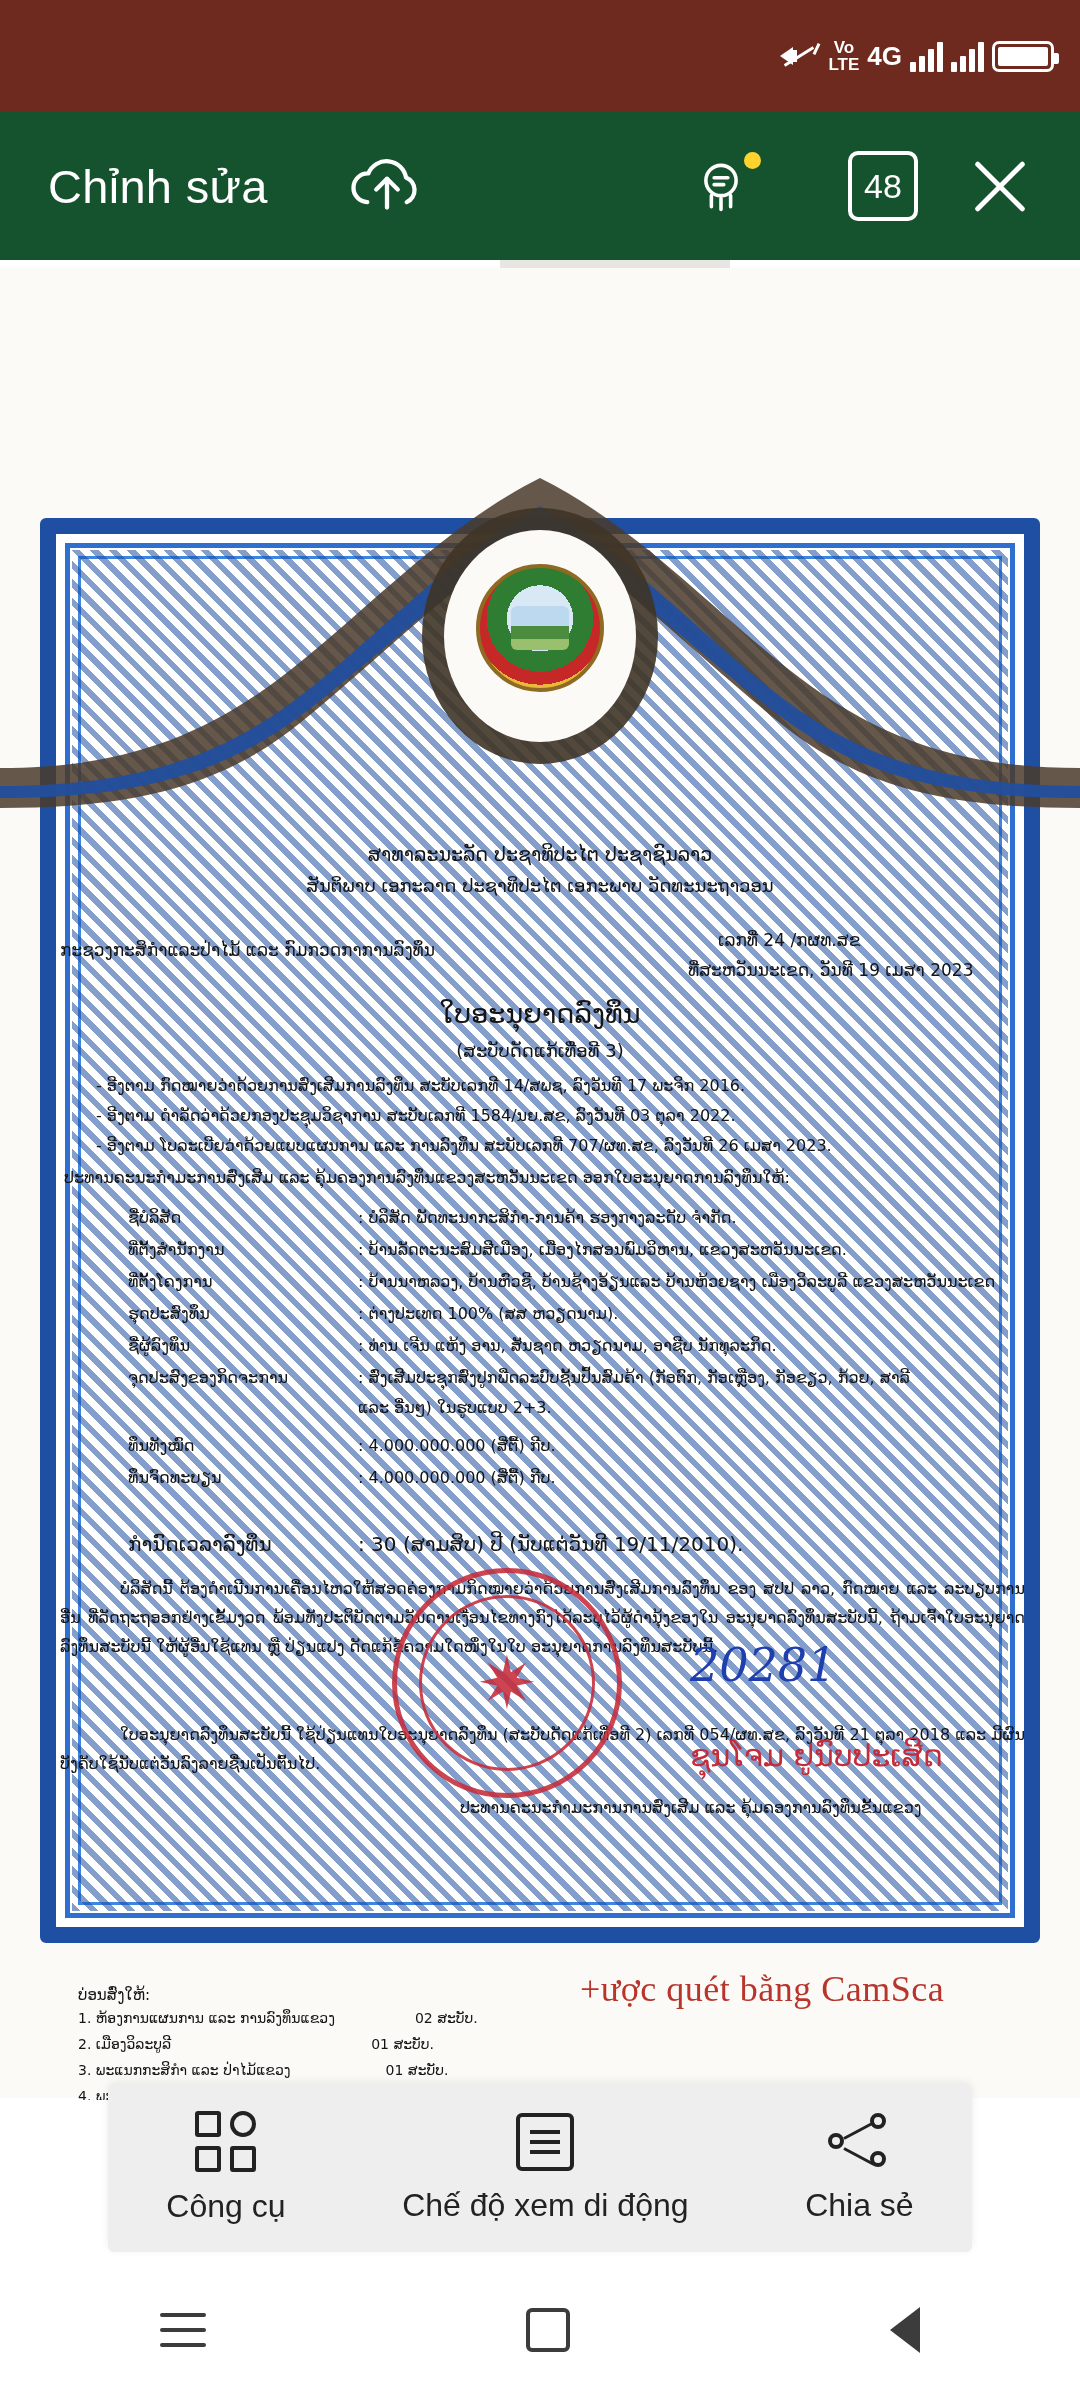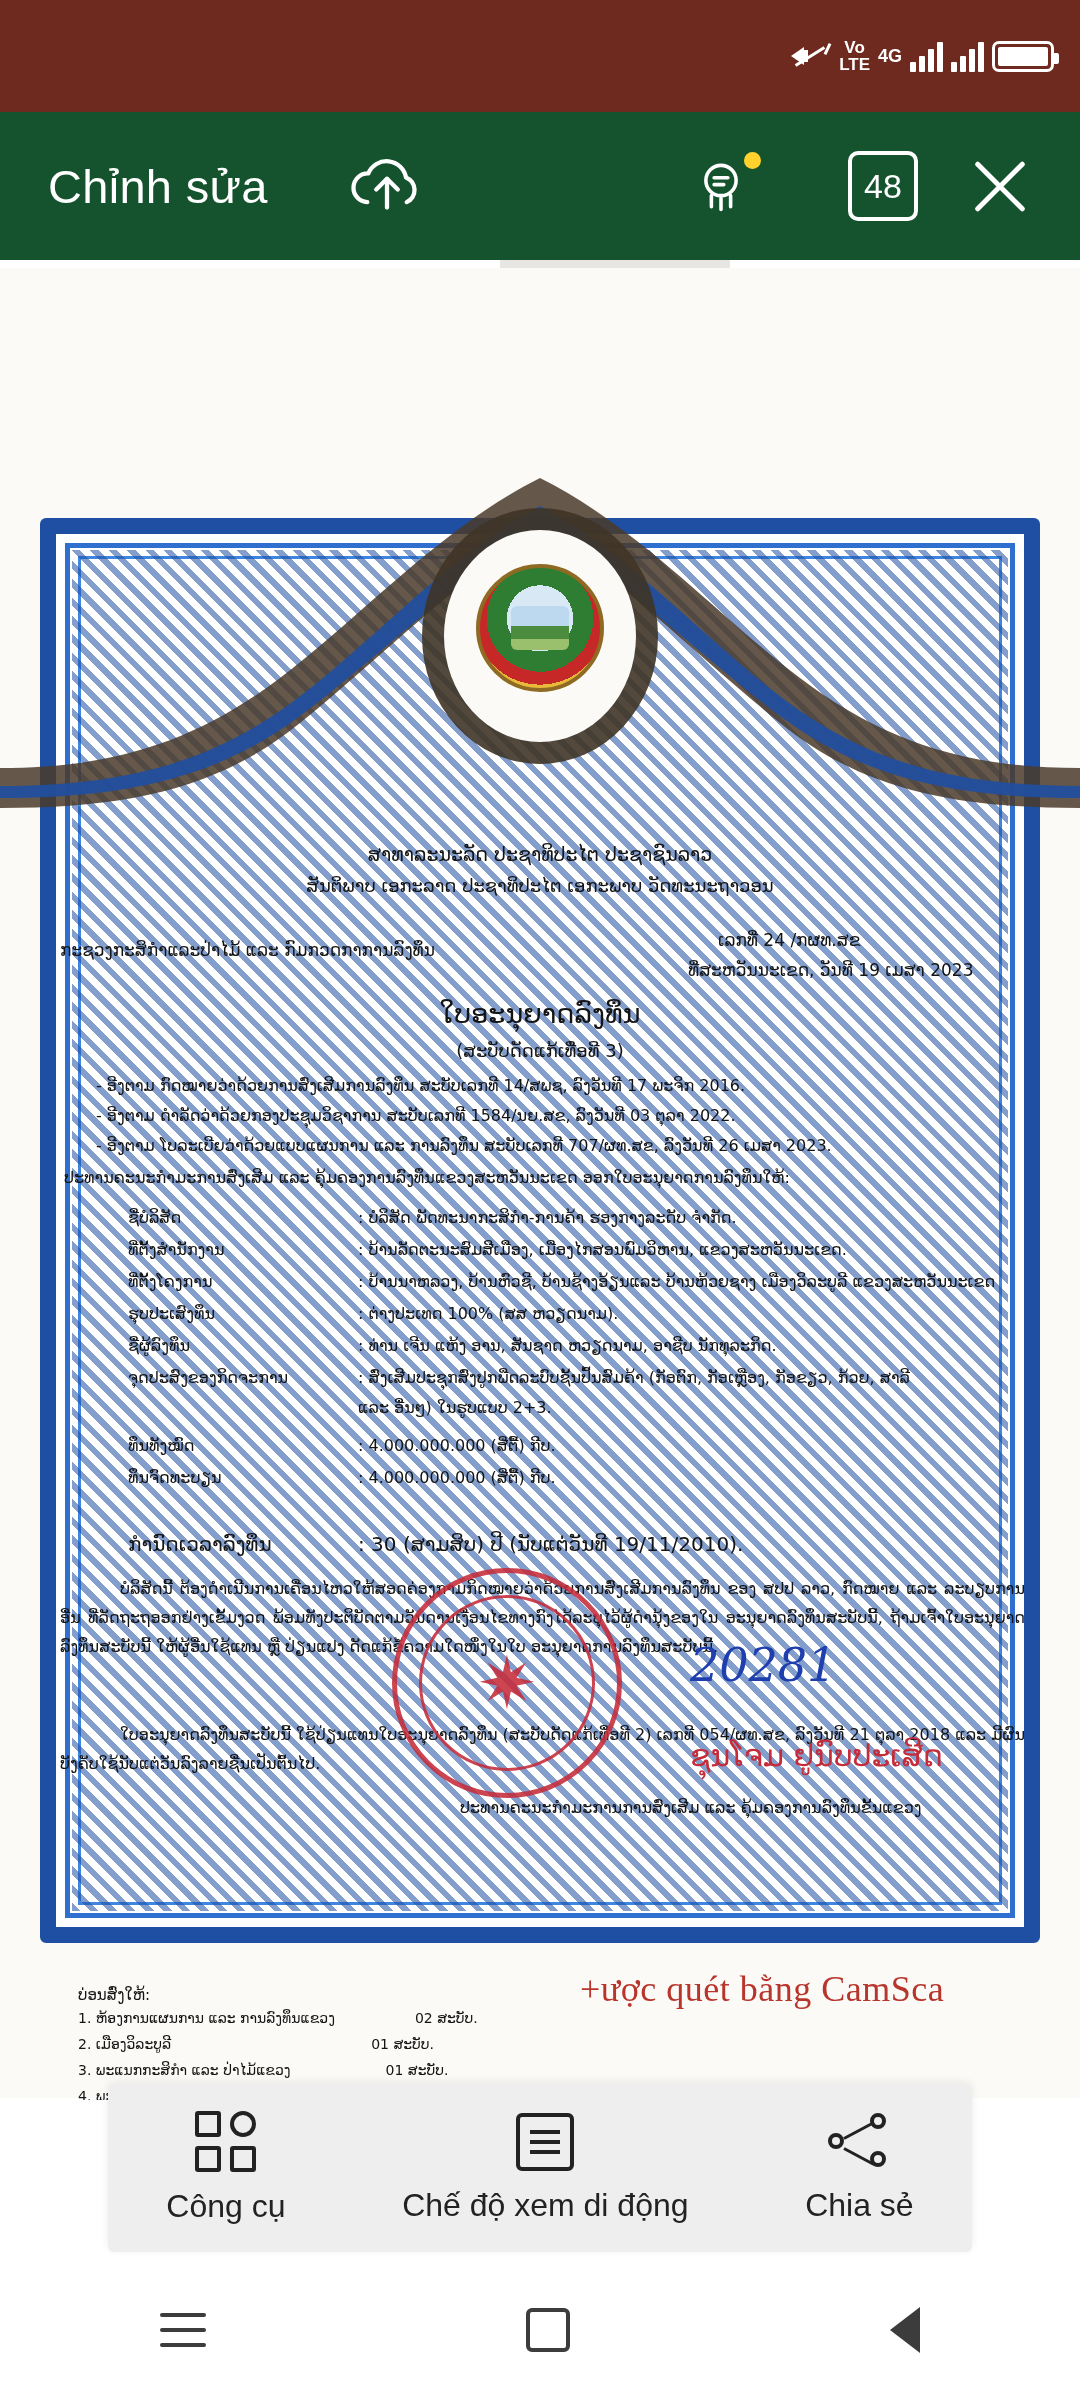--- a/index.html
+++ b/index.html
@@ -50,21 +50,21 @@
     position: absolute; left: 2px; top: 8px;
     width: 0; height: 0;
     border-top: 9px solid transparent;
     border-bottom: 9px solid transparent;
     border-right: 13px solid #ffffff;
   }
   .mute-icon .spkbox { position: absolute; left: 12px; top: 11px; width: 7px; height: 12px; background:#fff; }
   .mute-icon .slash { position: absolute; left: 4px; top: 16px; width: 34px; height: 3px; background: #fff; transform: rotate(-32deg); }
   .mute-icon .wave { position:absolute; right: 2px; top: 4px; width: 3px; height: 12px; background:#fff; transform: rotate(25deg);}
   .volte { font-size: 17px; line-height: 17px; text-align: center; font-weight: bold; }
-  .net-label { font-size: 18px; font-weight: bold; }
+  .net-label { font-size: 26px; font-weight: bold; }
   .bars { display: flex; align-items: flex-end; gap: 3px; height: 32px; }
   .bars i { display: block; width: 6px; background: #ffffff; border-radius: 1px; }
   .b1 { height: 10px; } .b2 { height: 16px; } .b3 { height: 23px; } .b4 { height: 30px; }
   .battery {
     width: 62px; height: 31px; border: 3px solid #ffffff; border-radius: 7px;
     position: relative; padding: 3px;
   }
   .battery::after {
     content: ""; position: absolute; right: -8px; top: 9px;
     width: 5px; height: 11px; background: #ffffff; border-radius: 0 2px 2px 0;
@@ -316,21 +316,21 @@
 
         <div class="ln" style="left:96px; top:808px; font-size:16px;">- <span>ອີງຕາມ ກົດໝາຍວ່າດ້ວຍການສົ່ງເສີມການລົງທຶນ ສະບັບເລກທີ 14/ສພຊ, ລົງວັນທີ 17 ພະຈິກ 2016.</span></div>
         <div class="ln" style="left:96px; top:838px; font-size:16px;">- <span>ອີງຕາມ ດຳລັດວ່າດ້ວຍກອງປະຊຸມວິຊາການ ສະບັບເລກທີ 1584/ນຍ.ສຂ, ລົງວັນທີ 03 ຕຸລາ 2022.</span></div>
         <div class="ln" style="left:96px; top:868px; font-size:16px;">- <span>ອີງຕາມ ໂບລະເບີຍວ່າດ້ວຍແບບແຜນການ ແລະ ການລົງທຶນ ສະບັບເລກທີ 707/ຜທ.ສຂ, ລົງວັນທີ 26 ເມສາ 2023.</span></div>
 
         <div class="ln" style="left:64px; top:900px; font-size:16px;">ປະທານຄະນະກຳມະການສົ່ງເສີມ ແລະ ຄຸ້ມຄອງການລົງທຶນແຂວງສະຫວັນນະເຂດ ອອກໃບອະນຸຍາດການລົງທຶນໃຫ້:</div>
 
         <div class="ln" style="left:128px; top:940px; font-size:16px;"><span style="display:inline-block;width:230px">ຊື່ບໍລິສັດ</span><span>: ບໍລິສັດ ພັດທະນາກະສິກຳ-ການຄ້າ ຮອງກາງລະດັບ ຈຳກັດ.</span></div>
         <div class="ln" style="left:128px; top:972px; font-size:16px;"><span style="display:inline-block;width:230px">ທີ່ຕັ້ງສຳນັກງານ</span><span>: ບ້ານລັດຕະນະສົມສີເມືອງ, ເມືອງໄກສອນພົມວິຫານ, ແຂວງສະຫວັນນະເຂດ.</span></div>
         <div class="ln" style="left:128px; top:1004px; font-size:16px;"><span style="display:inline-block;width:230px">ທີ່ຕັ້ງໂຄງການ</span><span>: ບ້ານນາຫລວງ, ບ້ານຫົວຊີ, ບ້ານຊ້າງອ້ຽນແລະ ບ້ານຫ້ວຍຊາງ ເມືອງວິລະບູລີ ແຂວງສະຫວັນນະເຂດ</span></div>
-        <div class="ln" style="left:128px; top:1036px; font-size:16px;"><span style="display:inline-block;width:230px">ຮຸບປະເສົງທຶນ</span><span>: ຕ່າງປະເທດ 100% (ສສ ຫວຽດນາມ).</span></div>
+        <div class="ln" style="left:128px; top:1036px; font-size:16px;"><span style="display:inline-block;width:230px">ຮຸດປະສົງທຶນ</span><span>: ຕ່າງປະເທດ 100% (ສສ ຫວຽດນາມ).</span></div>
         <div class="ln" style="left:128px; top:1068px; font-size:16px;"><span style="display:inline-block;width:230px">ຊື່ຜູ້ລົງທຶນ</span><span>: ທ່ານ ເຈີນ ແຫ້ງ ອານ, ສັນຊາດ ຫວຽດນາມ, ອາຊີບ ນັກທຸລະກິດ.</span></div>
         <div class="ln" style="left:128px; top:1100px; font-size:16px;"><span style="display:inline-block;width:230px">ຈຸດປະສົງຂອງກິດຈະການ</span><span>: ສົ່ງເສີມປະຊຸກສົ່ງປູກພືດລະບົບຊັ້ນປົ້ນສົມຄ້າ (ກັອຕົກ, ກັອເຫຼືອງ, ກັອຂຽວ, ກ້ວຍ, ສາລີ</span></div>
         <div class="ln" style="left:358px; top:1130px; font-size:16px;">ແລະ ອື່ນໆ) ໃນຮູບແບບ 2+3.</div>
         <div class="ln" style="left:128px; top:1168px; font-size:16px;"><span style="display:inline-block;width:230px">ທຶນທັງໝົດ</span><span>: 4.000.000.000 (ສີ່ຕື້) ກີບ.</span></div>
         <div class="ln" style="left:128px; top:1200px; font-size:16px;"><span style="display:inline-block;width:230px">ທຶນຈົດທະບຽນ</span><span>: 4.000.000.000 (ສີ່ຕື້) ກີບ.</span></div>
         <div class="ln" style="left:128px; top:1264px; font-size:20px;"><span style="display:inline-block;width:230px">ກຳນົດເວລາລົງທຶນ</span><span>: 30 (ສາມສິບ) ປີ (ນັບແຕ່ວັນທີ 19/11/2010).</span></div>
 
         <div style="position:absolute; left:60px; top:1306px; width:965px; font-size:16px; line-height:29px; text-align:justify; text-indent:60px;">ບໍລິສັດນີ້ ຕ້ອງດຳເນີນການເຄື່ອນໄຫວໃຫ້ສອດຄ່ອງກາມກິດໝາຍວ່າດ້ວຍການສົ່ງເສີມການລົງທຶນ ຂອງ ສປປ ລາວ, ກົດໝາຍ ແລະ ລະບຽບການອື່ນ ທີ່ລັດຖະຖອອກຢ່າງເຂັ້ມງວດ ພ້ອມທັງປະຕິບັດຕາມວັນດານເງື່ອນໄຂທາງກົງໄດ້ລະບຸໄວ້ຜູ້ດຳນຸ້ງຂອງໃນ ອະນຸຍາດລົງທຶນສະບັບນີ້, ຖ້າມເຈົ້າໃບອະນຸຍາດລົງທຶນສະບັບນີ້ ໃຫ້ຜູ້ອື່ນໃຊ້ແທນ ຫຼື ປ່ຽນແປງ ດັດແກ້ຂໍ້ຄວາມໃດໜຶ່ງໃນໃບ ອະນຸຍາດການລົງທຶນສະບັບນີ້.</div>
         <div style="position:absolute; left:60px; top:1452px; width:965px; font-size:16px; line-height:29px; text-align:justify; text-indent:60px;">ໃບອະນຸຍາດລົງທຶນສະບັບນີ້ ໃຊ້ປ່ຽນແທນໃບອະນຸຍາດລົງທຶນ (ສະບັບດັດແກ້ເທື່ອທີ 2) ເລກທີ 054/ຜທ.ສຂ, ລົງວັນທີ 21 ຕຸລາ 2018 ແລະ ມີຜົນບັງຄັບໃຊ້ນັບແຕ່ວັນລົງລາຍຊື່ນເປັນຕົ້ນໄປ.</div>
 

